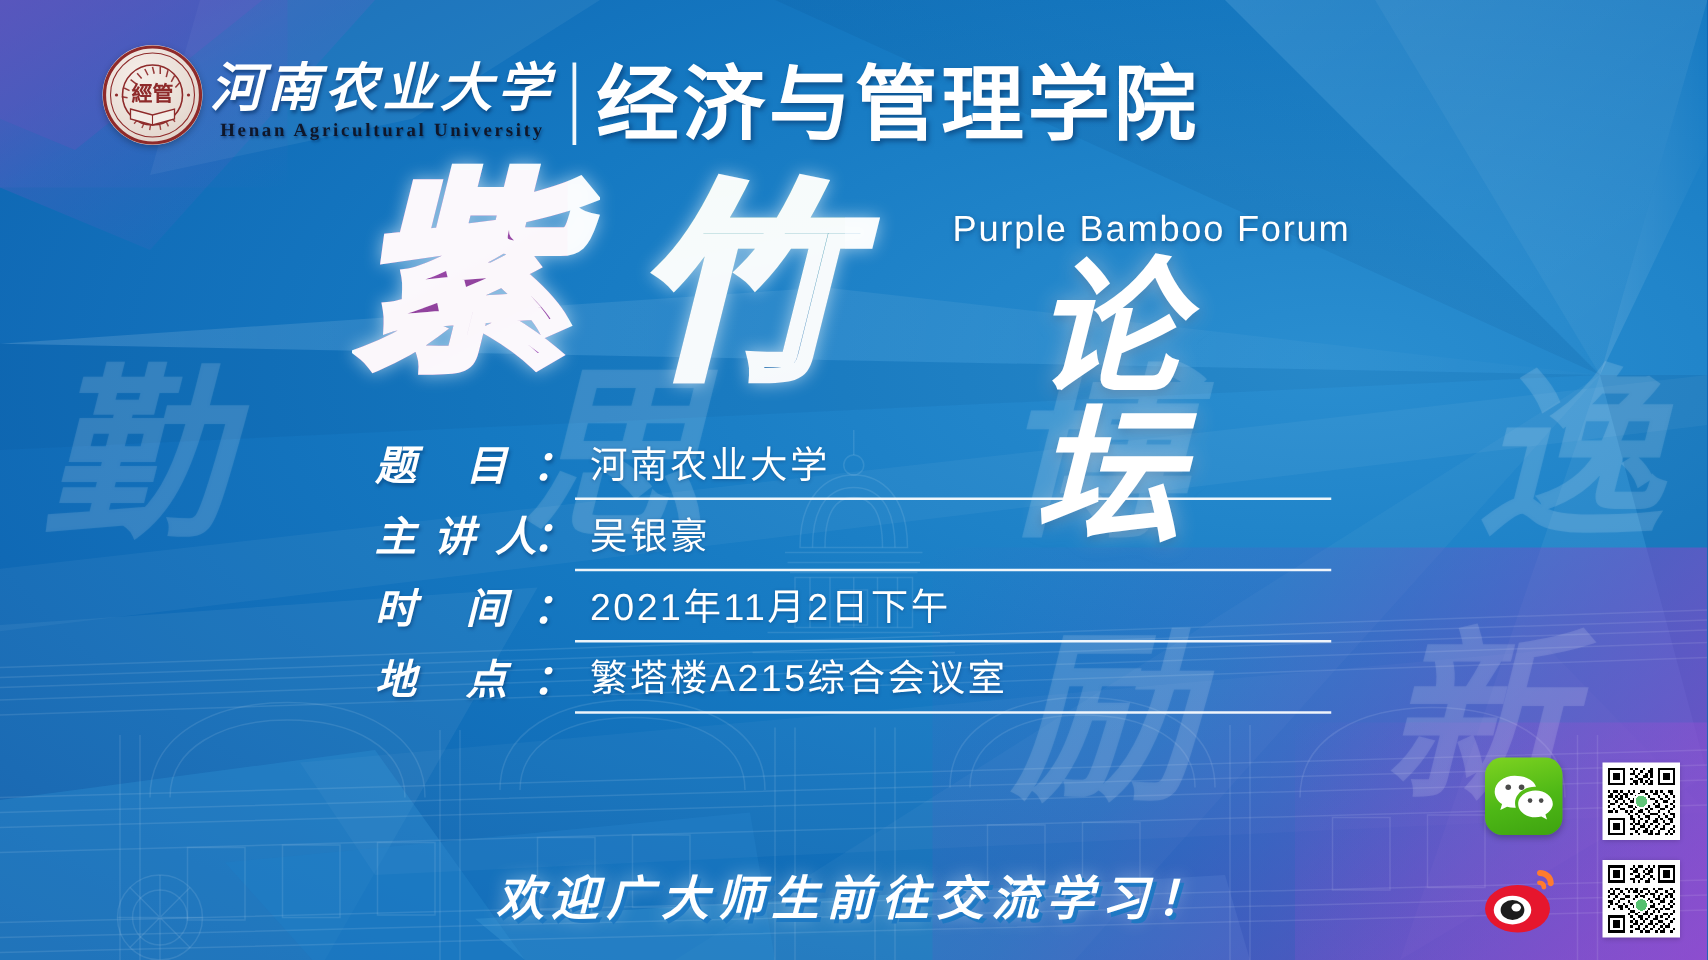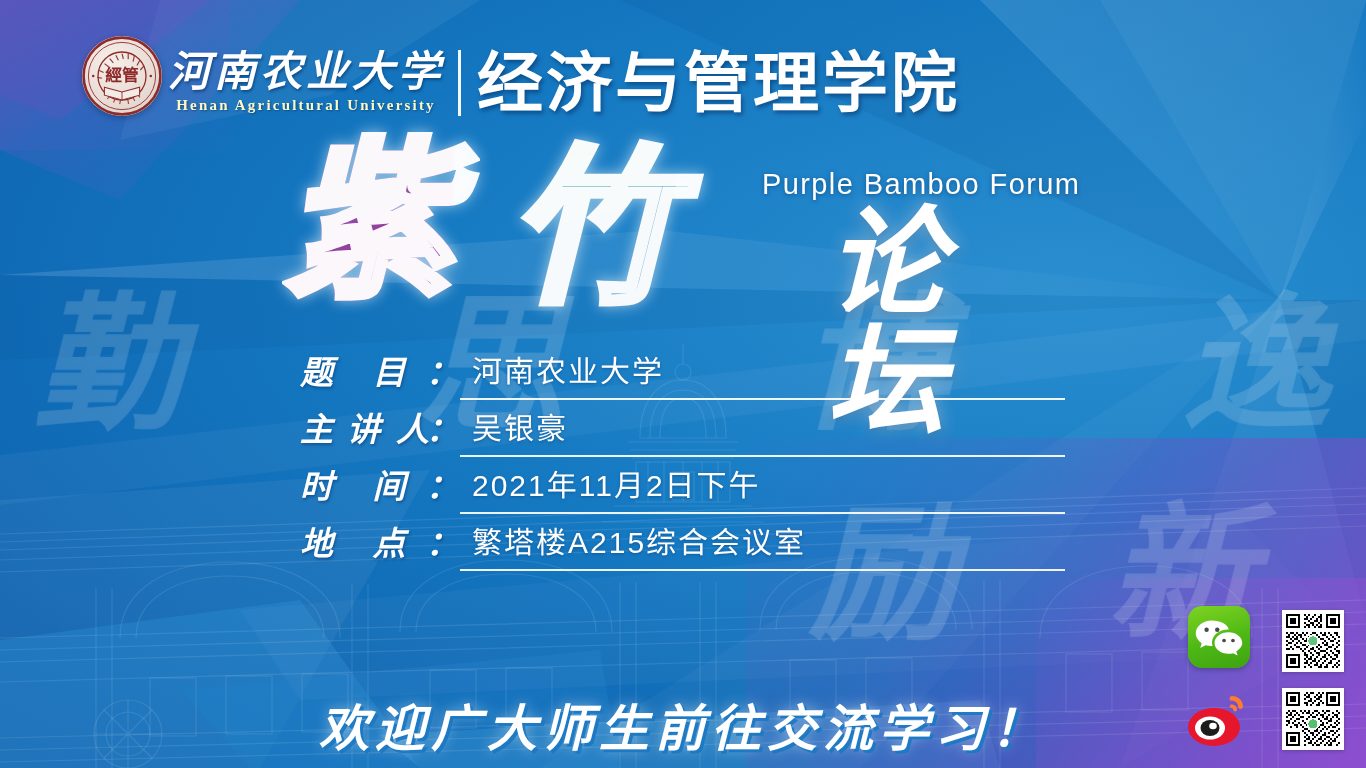--- a/index.html
+++ b/index.html
@@ -90,21 +90,21 @@
   .uni-cn{
     font-family:Liberation Serif, serif;
     font-weight:700;font-style:italic;
     font-size:42px;line-height:1.05;
     color:#ffffff;letter-spacing:4px;
     text-shadow:1px 2px 3px rgba(0,40,90,.55);
   }
   .uni-en{
     font-family:"Liberation Serif","DejaVu Serif",serif;
     font-weight:700;font-size:15px;
-    color:#fef9c3;letter-spacing:2.2px;
+    color:#0f172a;letter-spacing:2.2px;
     margin-top:3px;text-align:center;
     text-shadow:1px 1px 2px rgba(0,40,90,.5);
   }
   .divider-bar{
     width:3px;height:66px;background:#ffffff;
     margin:0 16px 0 14px;opacity:.95;align-self:center;
   }
   .college{
     font-family:"DejaVu Serif","Liberation Serif",serif;
     font-weight:700;font-size:66px;line-height:1;
@@ -183,21 +183,21 @@
     white-space:nowrap;
     text-shadow:0 1px 3px rgba(0,45,95,.4);
   }
 
   
   .slogan{
     position:absolute;left:0;right:0;top:688px;
     text-align:center;
     font-family:"DejaVu Serif","Liberation Serif",serif;
     font-weight:700;font-style:italic;
-    font-size:50px;letter-spacing:6px;
+    font-size:38px;letter-spacing:6px;
     color:#ffffff;
     text-shadow:
       0 0 1px #2f86cf,
       3px 3px 0 rgba(28,120,195,.95),
       0 0 14px rgba(255,255,255,.5);
   }
 
   
   .social{
     position:absolute;right:110px;bottom:20px;

